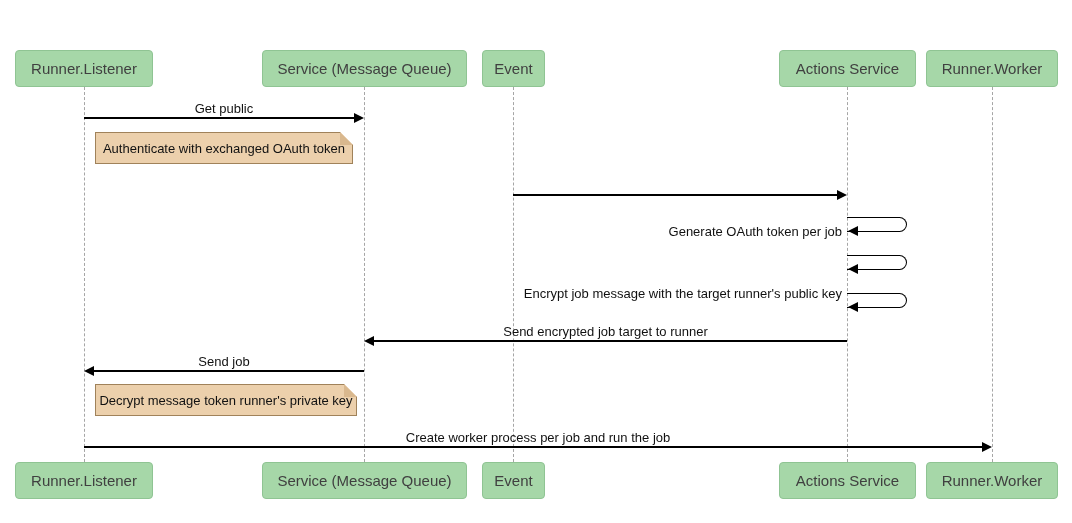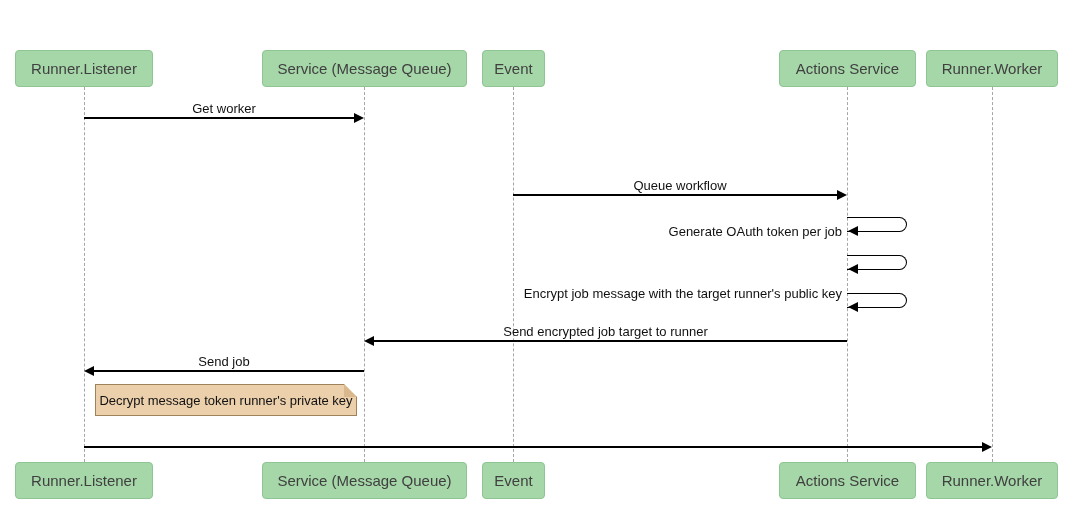--- a/index.html
+++ b/index.html
@@ -80,26 +80,28 @@
   <div class="actor" style="left:482px; top:50px; width:63px;">
       <span>Event</span>
     </div>
   <div class="actor" style="left:779px; top:50px; width:137px;">
       <span>Actions Service</span>
     </div>
   <div class="actor" style="left:926px; top:50px; width:132px;">
       <span>Runner.Worker</span>
     </div>
 
-  <div class="mlabel" style="left:84px; top:101px; width:280px;">Get worker</div>
+  <div class="mlabel" style="left:84px; top:101px; width:280px;">Get public</div>
   <div class="mline" style="left:84px; top:117px; width:271px;"></div>
   <div class="mhead-r" style="left:354px; top:113px;"></div>
 
+  <div class="note" style="left:95px; top:132px; width:258px; height:32px;">
+      <span>Authenticate with exchanged OAuth token</span>
+    </div>
 
-  <div class="mlabel" style="left:513px; top:178px; width:334px;">Queue workflow</div>
   <div class="mline" style="left:513px; top:194px; width:325px;"></div>
   <div class="mhead-r" style="left:837px; top:190px;"></div>
 
   <div class="mlabel mlabel-right" style="left:392px; top:224px; width:450px;">Generate OAuth token per job</div>
   <div class="self-loop" style="left:847px; top:217px;"></div>
   <div class="mhead-l" style="left:848px; top:226px;"></div>
 
   <div class="self-loop" style="left:847px; top:255px;"></div>
   <div class="mhead-l" style="left:848px; top:264px;"></div>
 
@@ -112,20 +114,21 @@
   <div class="mhead-l" style="left:364px; top:336px;"></div>
 
   <div class="mlabel" style="left:84px; top:354px; width:280px;">Send job</div>
   <div class="mline" style="left:93px; top:370px; width:271px;"></div>
   <div class="mhead-l" style="left:84px; top:366px;"></div>
 
   <div class="note" style="left:95px; top:384px; width:262px; height:32px;">
       <span>Decrypt message token runner's private key</span>
     </div>
 
+  <div class="mlabel" style="left:84px; top:430px; width:908px;">Create worker process per job and run the job</div>
   <div class="mline" style="left:84px; top:446px; width:899px;"></div>
   <div class="mhead-r" style="left:982px; top:442px;"></div>
 
   <div class="actor" style="left:15px;  top:462px; width:138px;">
       <span>Runner.Listener</span>
     </div>
   <div class="actor" style="left:262px; top:462px; width:205px;">
       <span>Service (Message Queue)</span>
     </div>
   <div class="actor" style="left:482px; top:462px; width:63px;">

